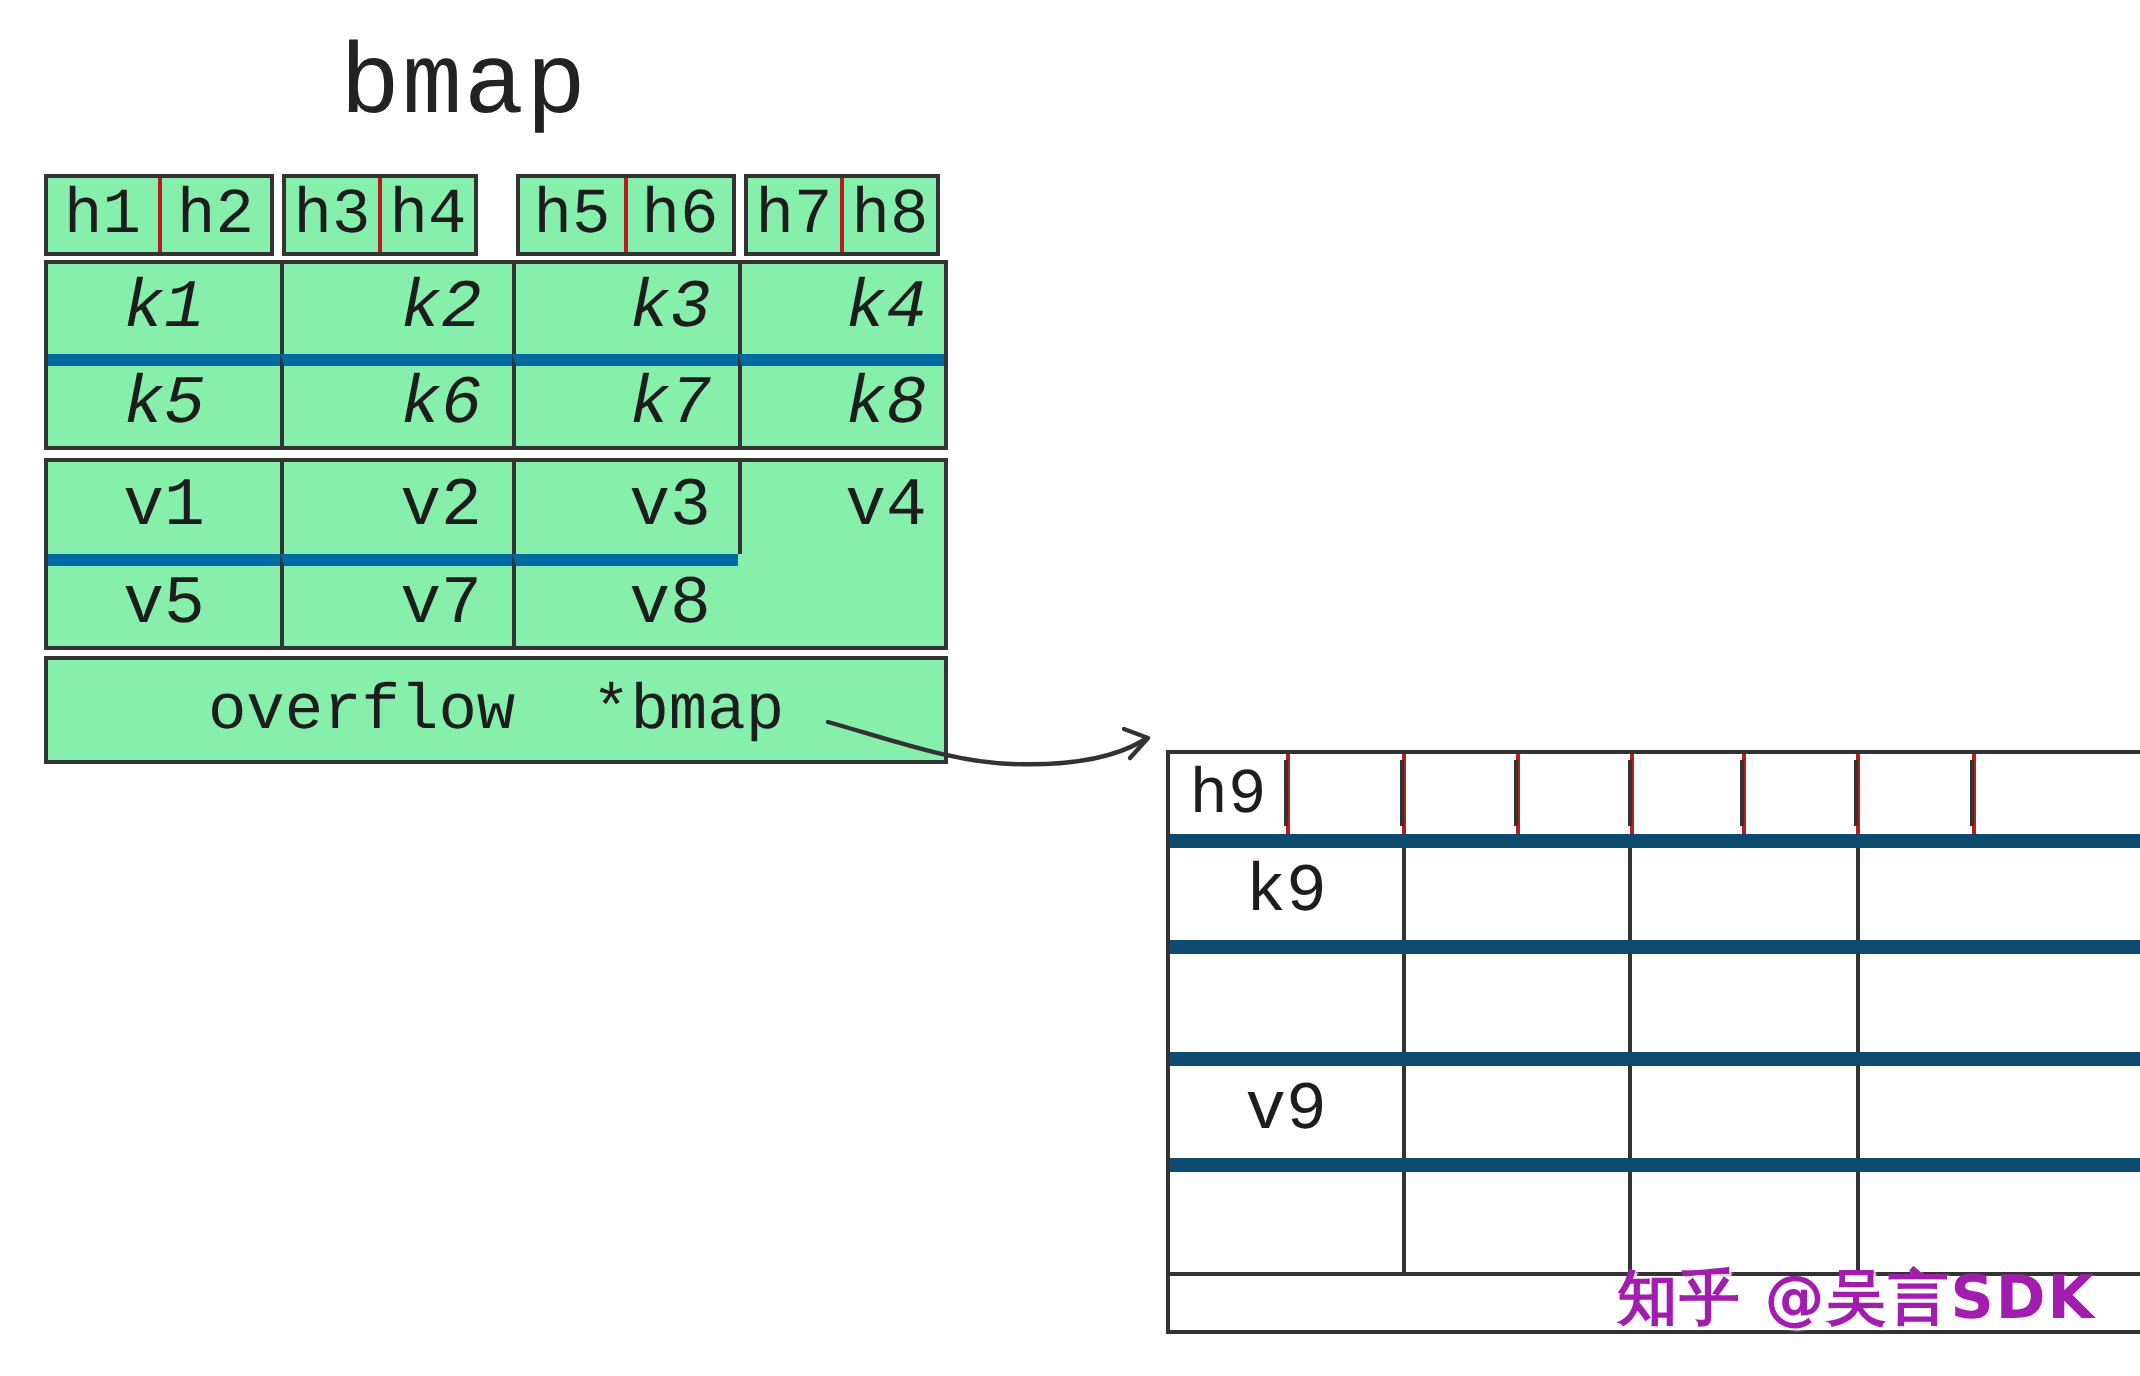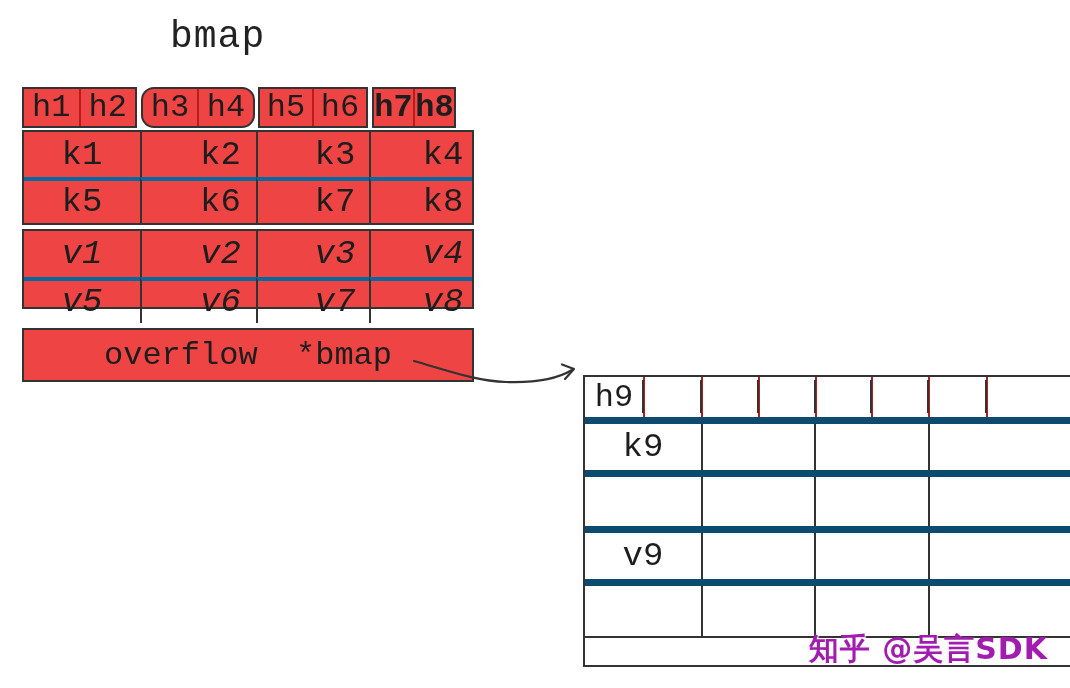--- a/index.html
+++ b/index.html
@@ -1,31 +1,31 @@
 <!DOCTYPE html>
 <html><head>
 <meta charset="utf-8">
 <style>
   html,body{margin:0;padding:0;background:#fff;}
   .canvas{position:relative;width:1070px;height:688px;background:#fff;overflow:hidden;
           font-family:"Liberation Mono","DejaVu Sans Mono",monospace;color:#1d1d1d;}
-  .box{position:absolute;border:2px solid #333;background:#ef4444;box-sizing:border-box;}
-  .title{position:absolute;left:170px;top:16px;font-size:38px;line-height:1.1;letter-spacing:1px;color:#222;}
+  .box{position:absolute;border:2px solid #333;background:#86efac;box-sizing:border-box;}
+  .title{position:absolute;left:170px;top:16px;font-size:50px;line-height:1.1;letter-spacing:1px;color:#222;}
   
   .ltable{position:absolute;left:22px;top:87px;width:452px;height:298px;}
   .hgroup{top:0;height:41px;display:flex;}
   .hcell{flex:1;display:flex;align-items:center;justify-content:center;font-size:32px;}
   .hcell + .hcell{border-left:2px solid #b91c1c;}
   .grid{display:grid;}
   .cell{display:flex;align-items:center;justify-content:center;font-size:34px;box-sizing:border-box;}
   .bl{border-left:2px solid #333;padding-left:43px;}
-  .bt{border-top:4px solid #0369a1;}
-  .keysbox{left:0;top:43px;width:452px;height:95px;}
+  .bt{border-top:6px solid #0369a1;}
+  .keysbox{left:0;top:43px;width:452px;height:95px;font-style:italic;}
   .keysbox .grid{grid-template-columns:116px 116px 113px 103px;grid-template-rows:45px 46px;}
-  .valsbox{left:0;top:142px;width:452px;height:80px;font-style:italic;}
+  .valsbox{left:0;top:142px;width:452px;height:96px;}
   .valsbox .grid{grid-template-columns:116px 116px 113px 103px;grid-template-rows:46px 46px;}
   .ovflbox{left:0;top:241px;width:452px;height:54px;display:flex;align-items:center;justify-content:center;
            font-size:32px;white-space:pre;}
   
   .rtable{position:absolute;left:583px;top:375px;width:537px;height:292px;border:2px solid #333;box-sizing:border-box;}
   .rheader{position:relative;height:40px;display:grid;grid-template-columns:58px 58px 57px 57px 56px 57px 58px 52px;}
   .rheader .hcell{font-size:32px;}
   .tick{position:absolute;top:3px;width:2px;height:33px;background:#333;}
   .rrow{display:grid;grid-template-columns:116px 113px 114px 110px;border-top:7px solid #0c4a6e;}
   .rr1{grid-auto-rows:46px;} .rr2{grid-auto-rows:49px;} .rr3{grid-auto-rows:46px;} .rr4{grid-auto-rows:50px;}
@@ -43,29 +43,29 @@
 <div class="canvas">
 
   <div class="title">bmap</div>
 
   <div class="ltable">
 
     <div class="box hgroup" style="left:0;width:115px;">
       <div class="hcell">h1</div>
       <div class="hcell">h2</div>
     </div>
-    <div class="box hgroup" style="left:119px;width:114px;border-radius:13px;">
+    <div class="box hgroup" style="left:119px;width:98px;">
       <div class="hcell">h3</div>
       <div class="hcell">h4</div>
     </div>
     <div class="box hgroup" style="left:236px;width:110px;">
       <div class="hcell">h5</div>
       <div class="hcell">h6</div>
     </div>
-    <div class="box hgroup" style="left:350px;width:84px;font-weight:bold;">
+    <div class="box hgroup" style="left:350px;width:98px;">
       <div class="hcell">h7</div>
       <div class="hcell">h8</div>
     </div>
 
     <div class="box keysbox">
       <div class="grid">
         <div class="cell">k1</div>
         <div class="cell bl">k2</div>
         <div class="cell bl">k3</div>
         <div class="cell bl">k4</div>
@@ -76,21 +76,20 @@
       </div>
     </div>
 
     <div class="box valsbox">
       <div class="grid">
         <div class="cell">v1</div>
         <div class="cell bl">v2</div>
         <div class="cell bl">v3</div>
         <div class="cell bl">v4</div>
         <div class="cell bt">v5</div>
-        <div class="cell bl bt">v6</div>
         <div class="cell bl bt">v7</div>
         <div class="cell bl bt">v8</div>
       </div>
     </div>
 
     <div class="box ovflbox">overflow  *bmap</div>
   </div>
 
   <svg class="arrow" width="180" height="42" viewBox="405 350 180 42">
     <path d="M414 361 C446 370 476 381 506 382 C534 383 557 379 572 370" fill="none" stroke="#333" stroke-width="2.2" stroke-linecap="round"></path>

